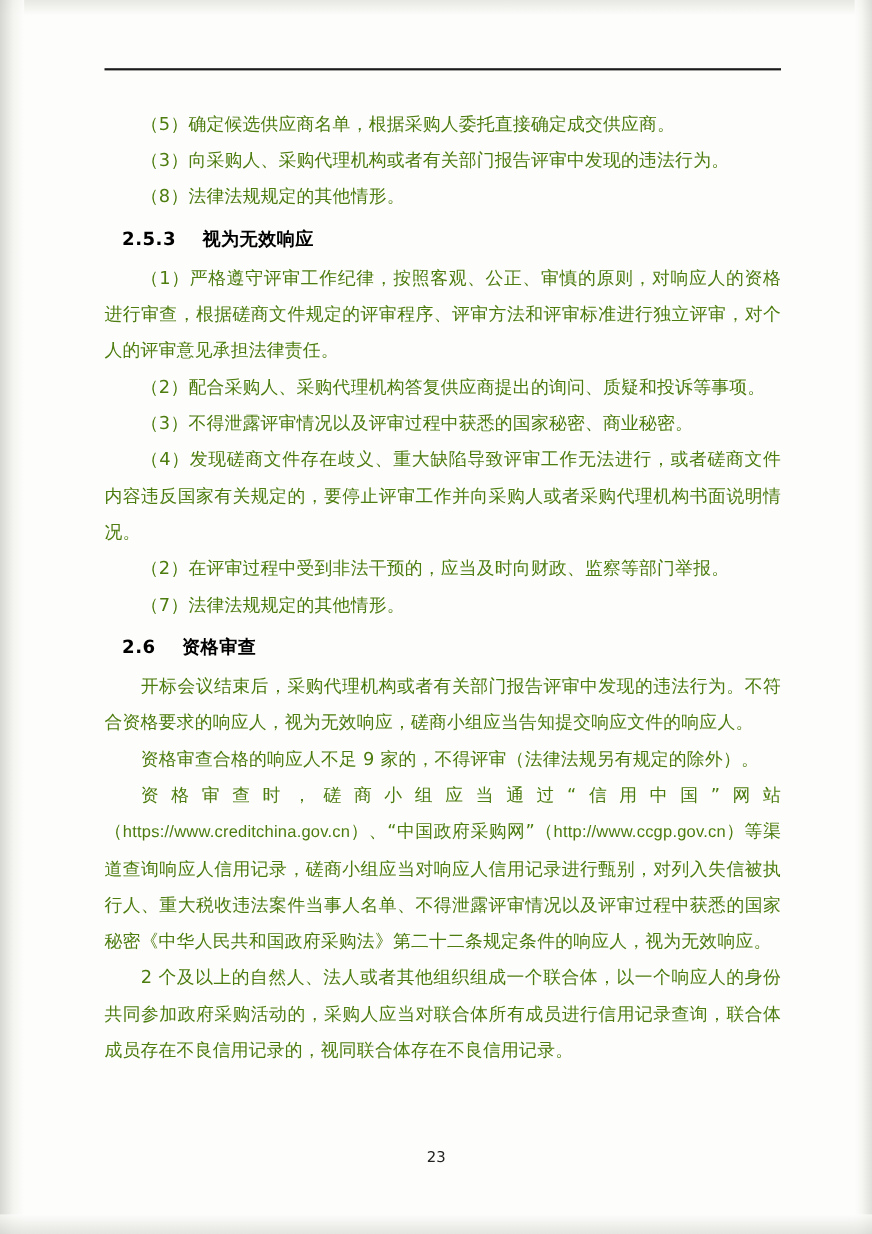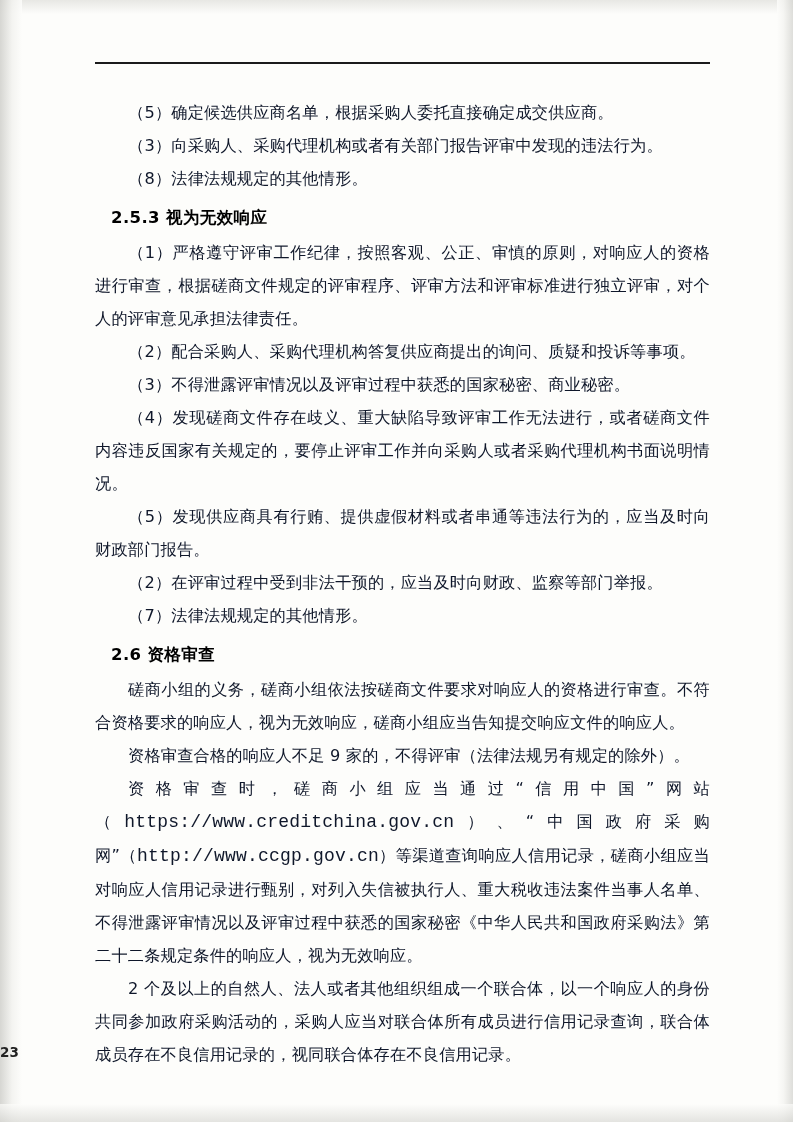--- a/index.html
+++ b/index.html
@@ -24,55 +24,55 @@
   }
   .rule {
     border: 0;
     border-top: 2px solid #1b1b1b;
     margin: 0 0 32px 0;
     width: 100%;
   }
   .para {
     font-size: 16.2px;
     line-height: 33px;
-    color: #0f172a;
+    color: #4d7c0f;
     margin: 0 0 0 0;
     text-align: justify;
     letter-spacing: 0.2px;
   }
   .para.indent {
     text-indent: 33px;
   }
   .heading {
     font-size: 16.5px;
     line-height: 33px;
     color: #000;
     font-weight: bold;
     margin: 6px 0 2px 0;
     text-indent: 16px;
     letter-spacing: 0.4px;
   }
   .heading .num {
-    margin-right: 6px;
+    margin-right: 24px;
     font-weight: bold;
   }
   .mono {
-    font-family: Liberation Mono, monospace;
-    font-size: 18px;
+    font-family: Liberation Sans, sans-serif;
+    font-size: 15px;
     letter-spacing: 0.2px;
   }
   .footer {
     position: absolute;
     left: 0;
     right: 0;
     top: 1044px;
+    text-align: center;
     font-size: 13.5px;
     color: #222;
     font-family: "DejaVu Sans", sans-serif;
-    font-weight: bold;
   }
   .scan-edge-l {
     position: absolute;
     left: 0; top: 0; bottom: 0;
     width: 22px;
     background: linear-gradient(to right, #cfcfcb 0%, #f2f2ef 55%, #fdfdfb 100%);
     opacity: 0.85;
   }
   .scan-edge-r {
     position: absolute;
@@ -113,28 +113,27 @@
     <p class="para indent">（8）法律法规规定的其他情形。</p>
 
     <div class="heading">
       <span class="num">2.5.3</span><span>视为无效响应</span>
     </div>
 
     <p class="para indent">（1）严格遵守评审工作纪律，按照客观、公正、审慎的原则，对响应人的资格进行审查，根据磋商文件规定的评审程序、评审方法和评审标准进行独立评审，对个人的评审意见承担法律责任。</p>
     <p class="para indent">（2）配合采购人、采购代理机构答复供应商提出的询问、质疑和投诉等事项。</p>
     <p class="para indent">（3）不得泄露评审情况以及评审过程中获悉的国家秘密、商业秘密。</p>
     <p class="para indent">（4）发现磋商文件存在歧义、重大缺陷导致评审工作无法进行，或者磋商文件内容违反国家有关规定的，要停止评审工作并向采购人或者采购代理机构书面说明情况。</p>
-    <p class="para indent">（5）发现供应商具有行贿、提供虚假材料或者串通等违法行为的，应当及时向财政部门报告。</p>
     <p class="para indent">（2）在评审过程中受到非法干预的，应当及时向财政、监察等部门举报。</p>
     <p class="para indent">（7）法律法规规定的其他情形。</p>
 
     <div class="heading">
       <span class="num">2.6</span><span>资格审查</span>
     </div>
 
-    <p class="para indent">磋商小组的义务，磋商小组依法按磋商文件要求对响应人的资格进行审查。不符合资格要求的响应人，视为无效响应，磋商小组应当告知提交响应文件的响应人。</p>
+    <p class="para indent">开标会议结束后，采购代理机构或者有关部门报告评审中发现的违法行为。不符合资格要求的响应人，视为无效响应，磋商小组应当告知提交响应文件的响应人。</p>
     <p class="para indent">资格审查合格的响应人不足 9 家的，不得评审（法律法规另有规定的除外）。</p>
     <p class="para indent" id="mixed-paragraph"><span>资格审查时，磋商小组应当通过“信用中国”网站（</span><span class="mono">https://www.creditchina.gov.cn</span><span>）、“中国政府采购网”（</span><span class="mono">http://www.ccgp.gov.cn</span><span>）等渠道查询响应人信用记录，磋商小组应当对响应人信用记录进行甄别，对列入失信被执行人、重大税收违法案件当事人名单、不得泄露评审情况以及评审过程中获悉的国家秘密《中华人民共和国政府采购法》第二十二条规定条件的响应人，视为无效响应。</span></p>
     <p class="para indent">2 个及以上的自然人、法人或者其他组织组成一个联合体，以一个响应人的身份共同参加政府采购活动的，采购人应当对联合体所有成员进行信用记录查询，联合体成员存在不良信用记录的，视同联合体存在不良信用记录。</p>
   </div>
 
   <div class="footer">23</div>
 </div>
 
 </body></html>

